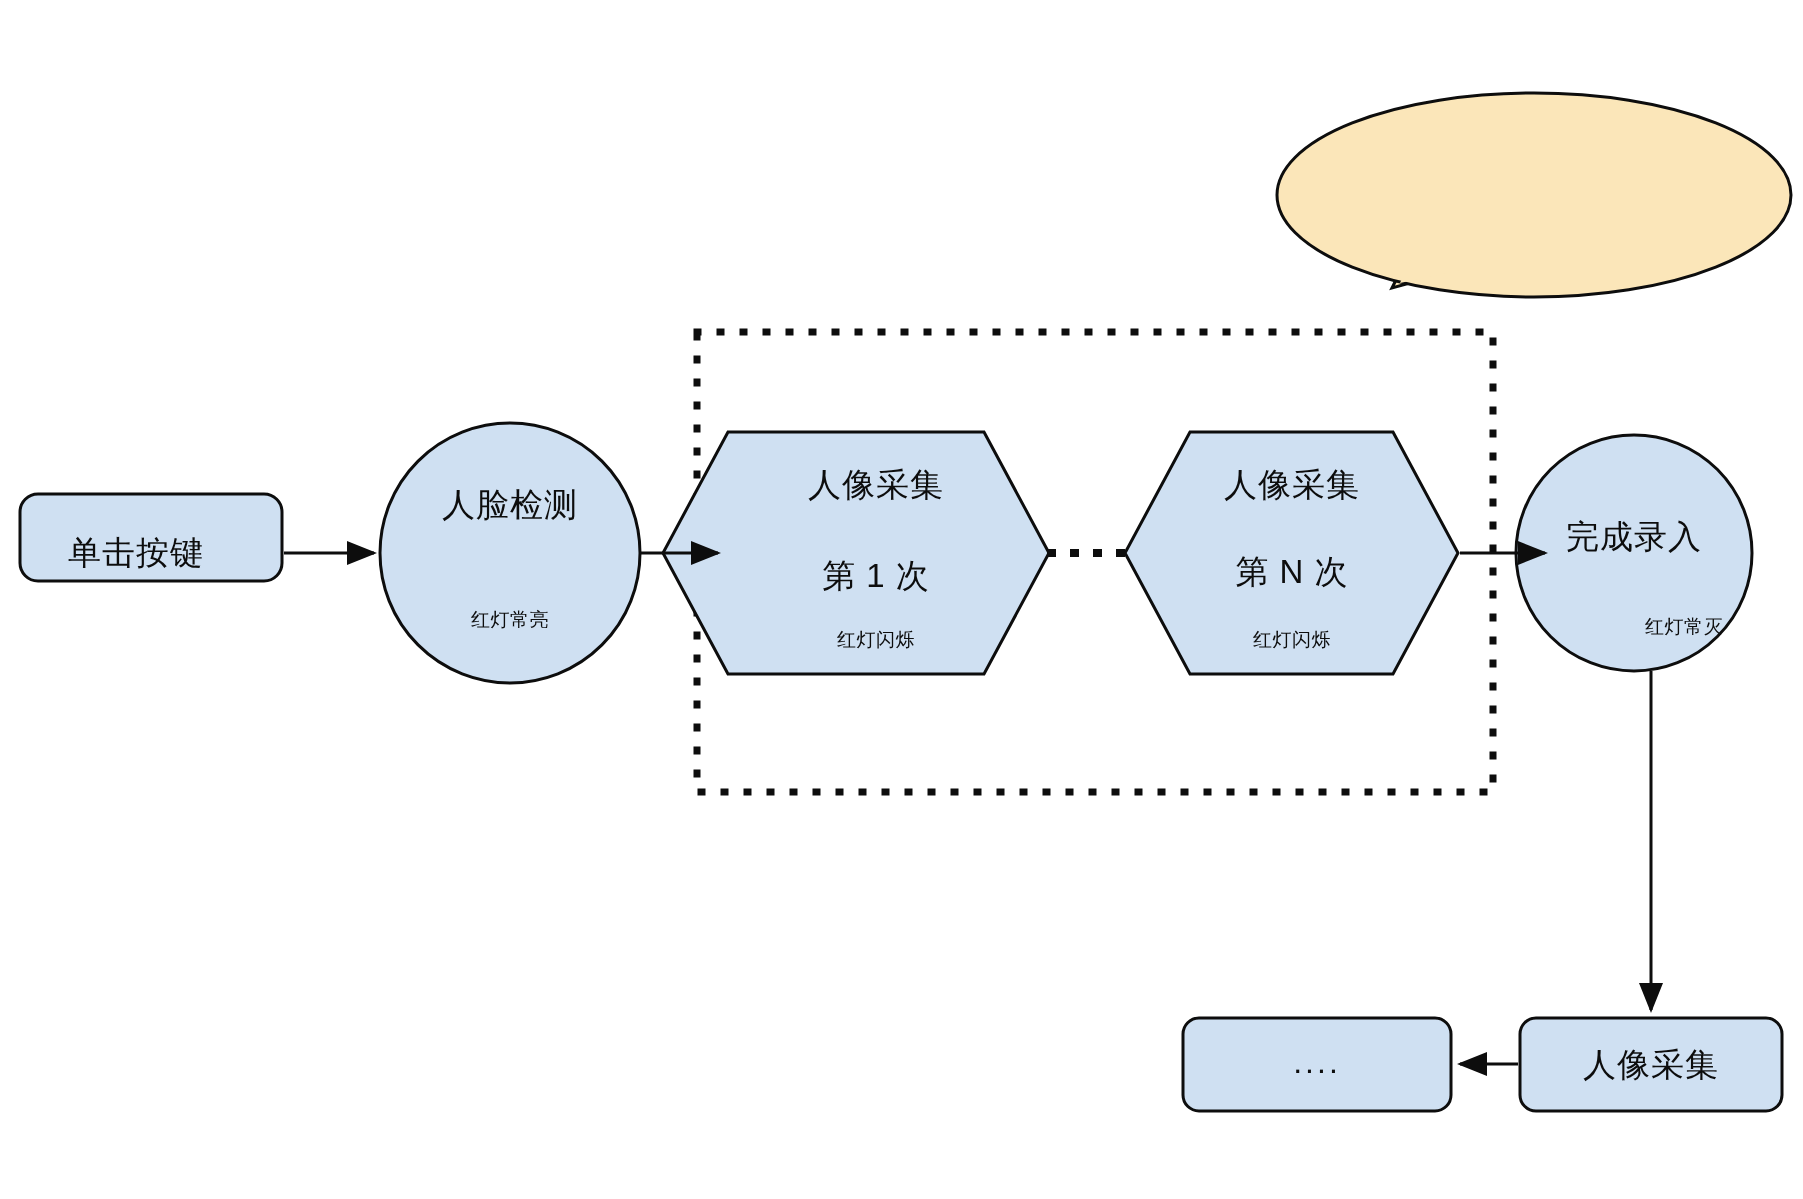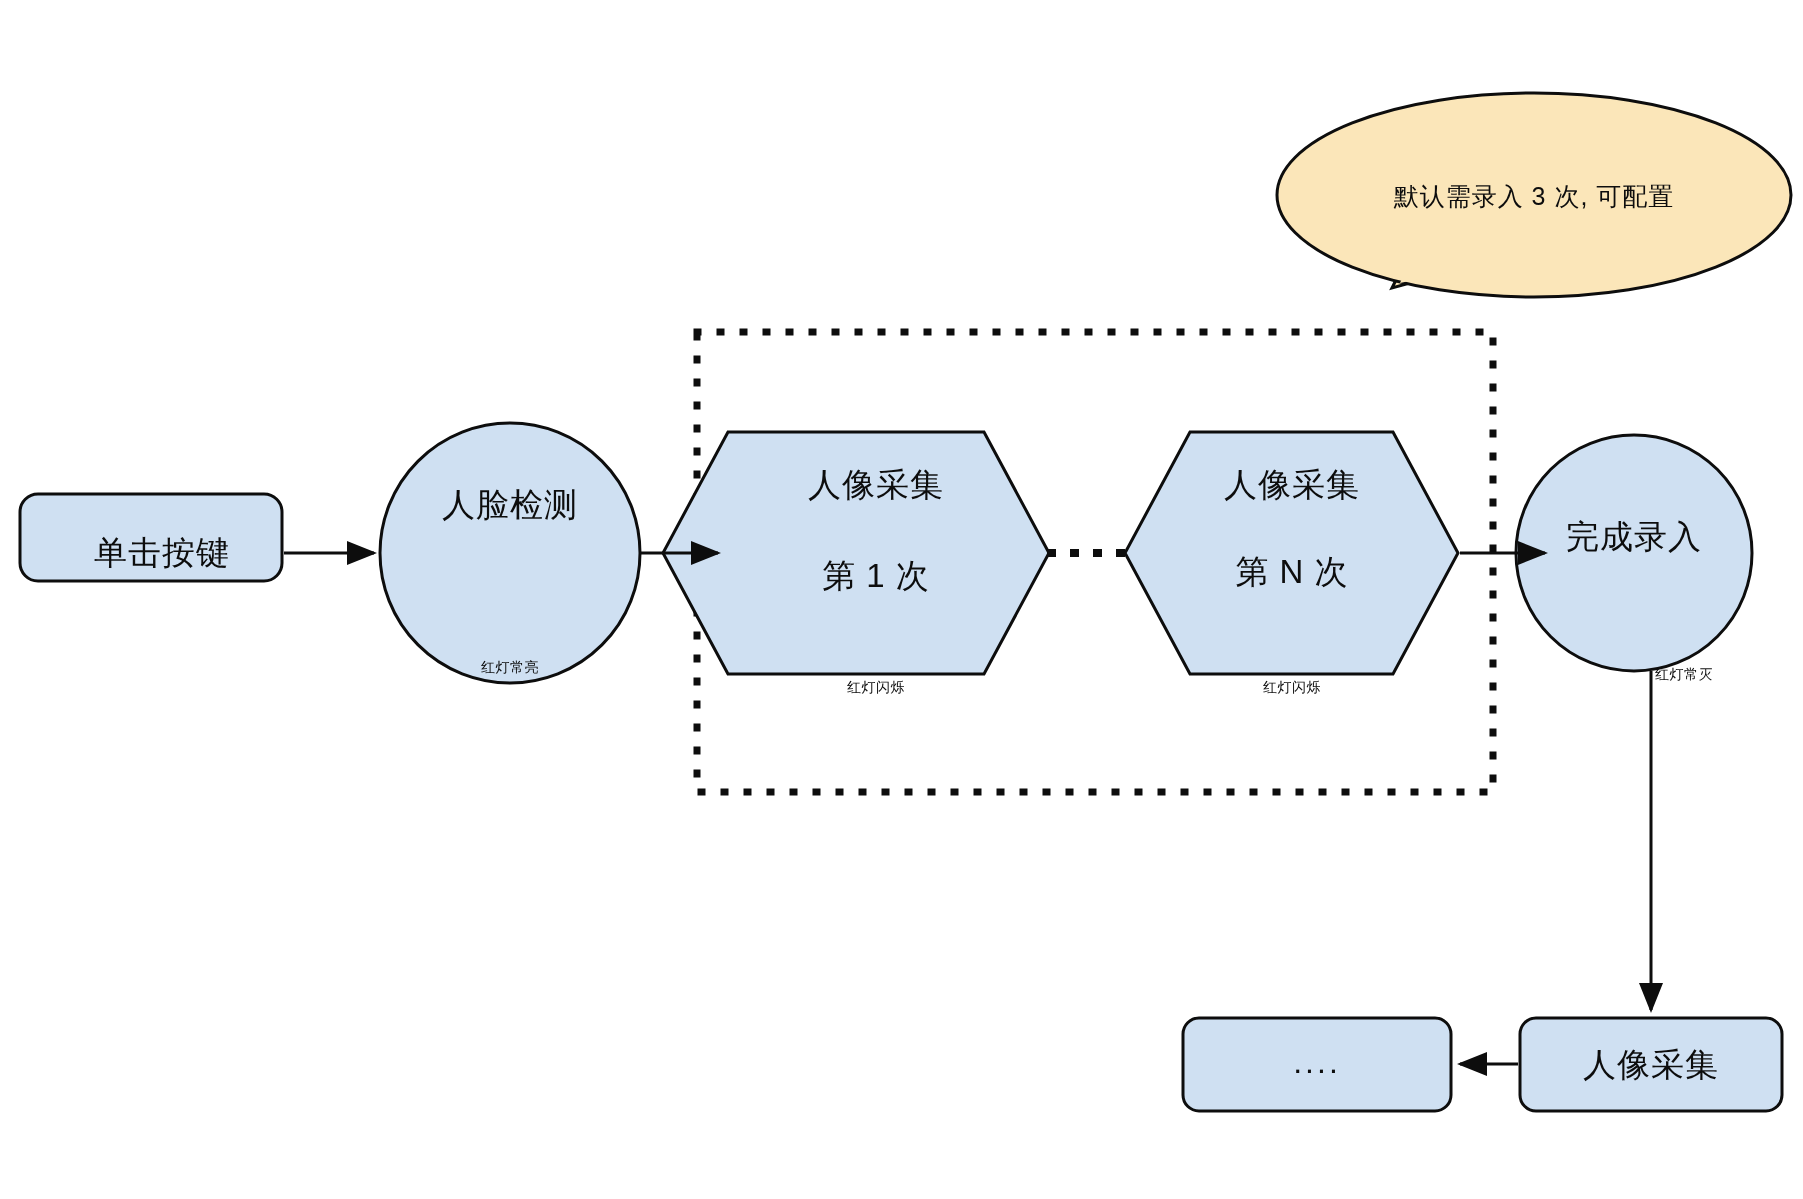--- a/index.html
+++ b/index.html
@@ -59,23 +59,22 @@
     white-space: nowrap;
     text-align: center;
     transform: translate(-50%, -50%);
     pointer-events: none;
   }
   .lbl-main {
     font-size: 33px;
     letter-spacing: 1px;
   }
   .lbl-sub {
-    font-size: 14px;
+    font-size: 19px;
     letter-spacing: 0.5px;
-    margin-top: 48px;
   }
   .lbl-callout {
     font-size: 25px;
     letter-spacing: 1px;
   }
   .lbl-dots {
     font-size: 32px;
     letter-spacing: 3px;
   }
 </style>
@@ -121,35 +120,34 @@
     <line class="edge" x1="1518" y1="1064" x2="1460" y2="1064" marker-end="url(#arrowhead)"></line>
 
     <g>
       <path class="callout-shape" d="M 1392 288 L 1425 222 L 1487 262 Z"></path>
       <ellipse class="callout-shape" cx="1534" cy="195" rx="257" ry="102"></ellipse>
       <path d="M 1400 283 L 1422 237 L 1470 268 Z" fill="#fbe6b9" stroke="none"></path>
     </g>
 
   </svg>
 
-  <div class="lbl lbl-main" style="left:162px; top:553px;">单击按键</div>
+  <div class="lbl lbl-main" style="left:136px; top:553px;">单击按键</div>
 
   <div class="lbl lbl-main" style="left:510px; top:505px;">人脸检测</div>
   <div class="lbl lbl-sub" style="left:510px; top:620px;">红灯常亮</div>
 
   <div class="lbl lbl-main" style="left:876px; top:485px;">人像采集</div>
   <div class="lbl lbl-main" style="left:876px; top:576px;text-align:right;">第 1 次</div>
   <div class="lbl lbl-sub" style="left:876px; top:640px;">红灯闪烁</div>
 
   <div class="lbl lbl-main" style="left:1292px; top:485px;">人像采集</div>
   <div class="lbl lbl-main" style="left:1292px; top:572px;">第 N 次</div>
   <div class="lbl lbl-sub" style="left:1292px; top:640px;">红灯闪烁</div>
 
   <div class="lbl lbl-main" style="left:1634px; top:537px;">完成录入</div>
   <div class="lbl lbl-sub" style="left:1684px; top:627px;">红灯常灭</div>
 
   <div class="lbl lbl-main" style="left:1651px; top:1065px;">人像采集</div>
 
   <div class="lbl lbl-dots" style="left:1317px; top:1062px;">....</div>
 
-  <div class="lbl lbl-callout" style="left:1534px; top:196px;">默认需录入 3 次, 可配置</div>
 
 </div>
 
 </body></html>

